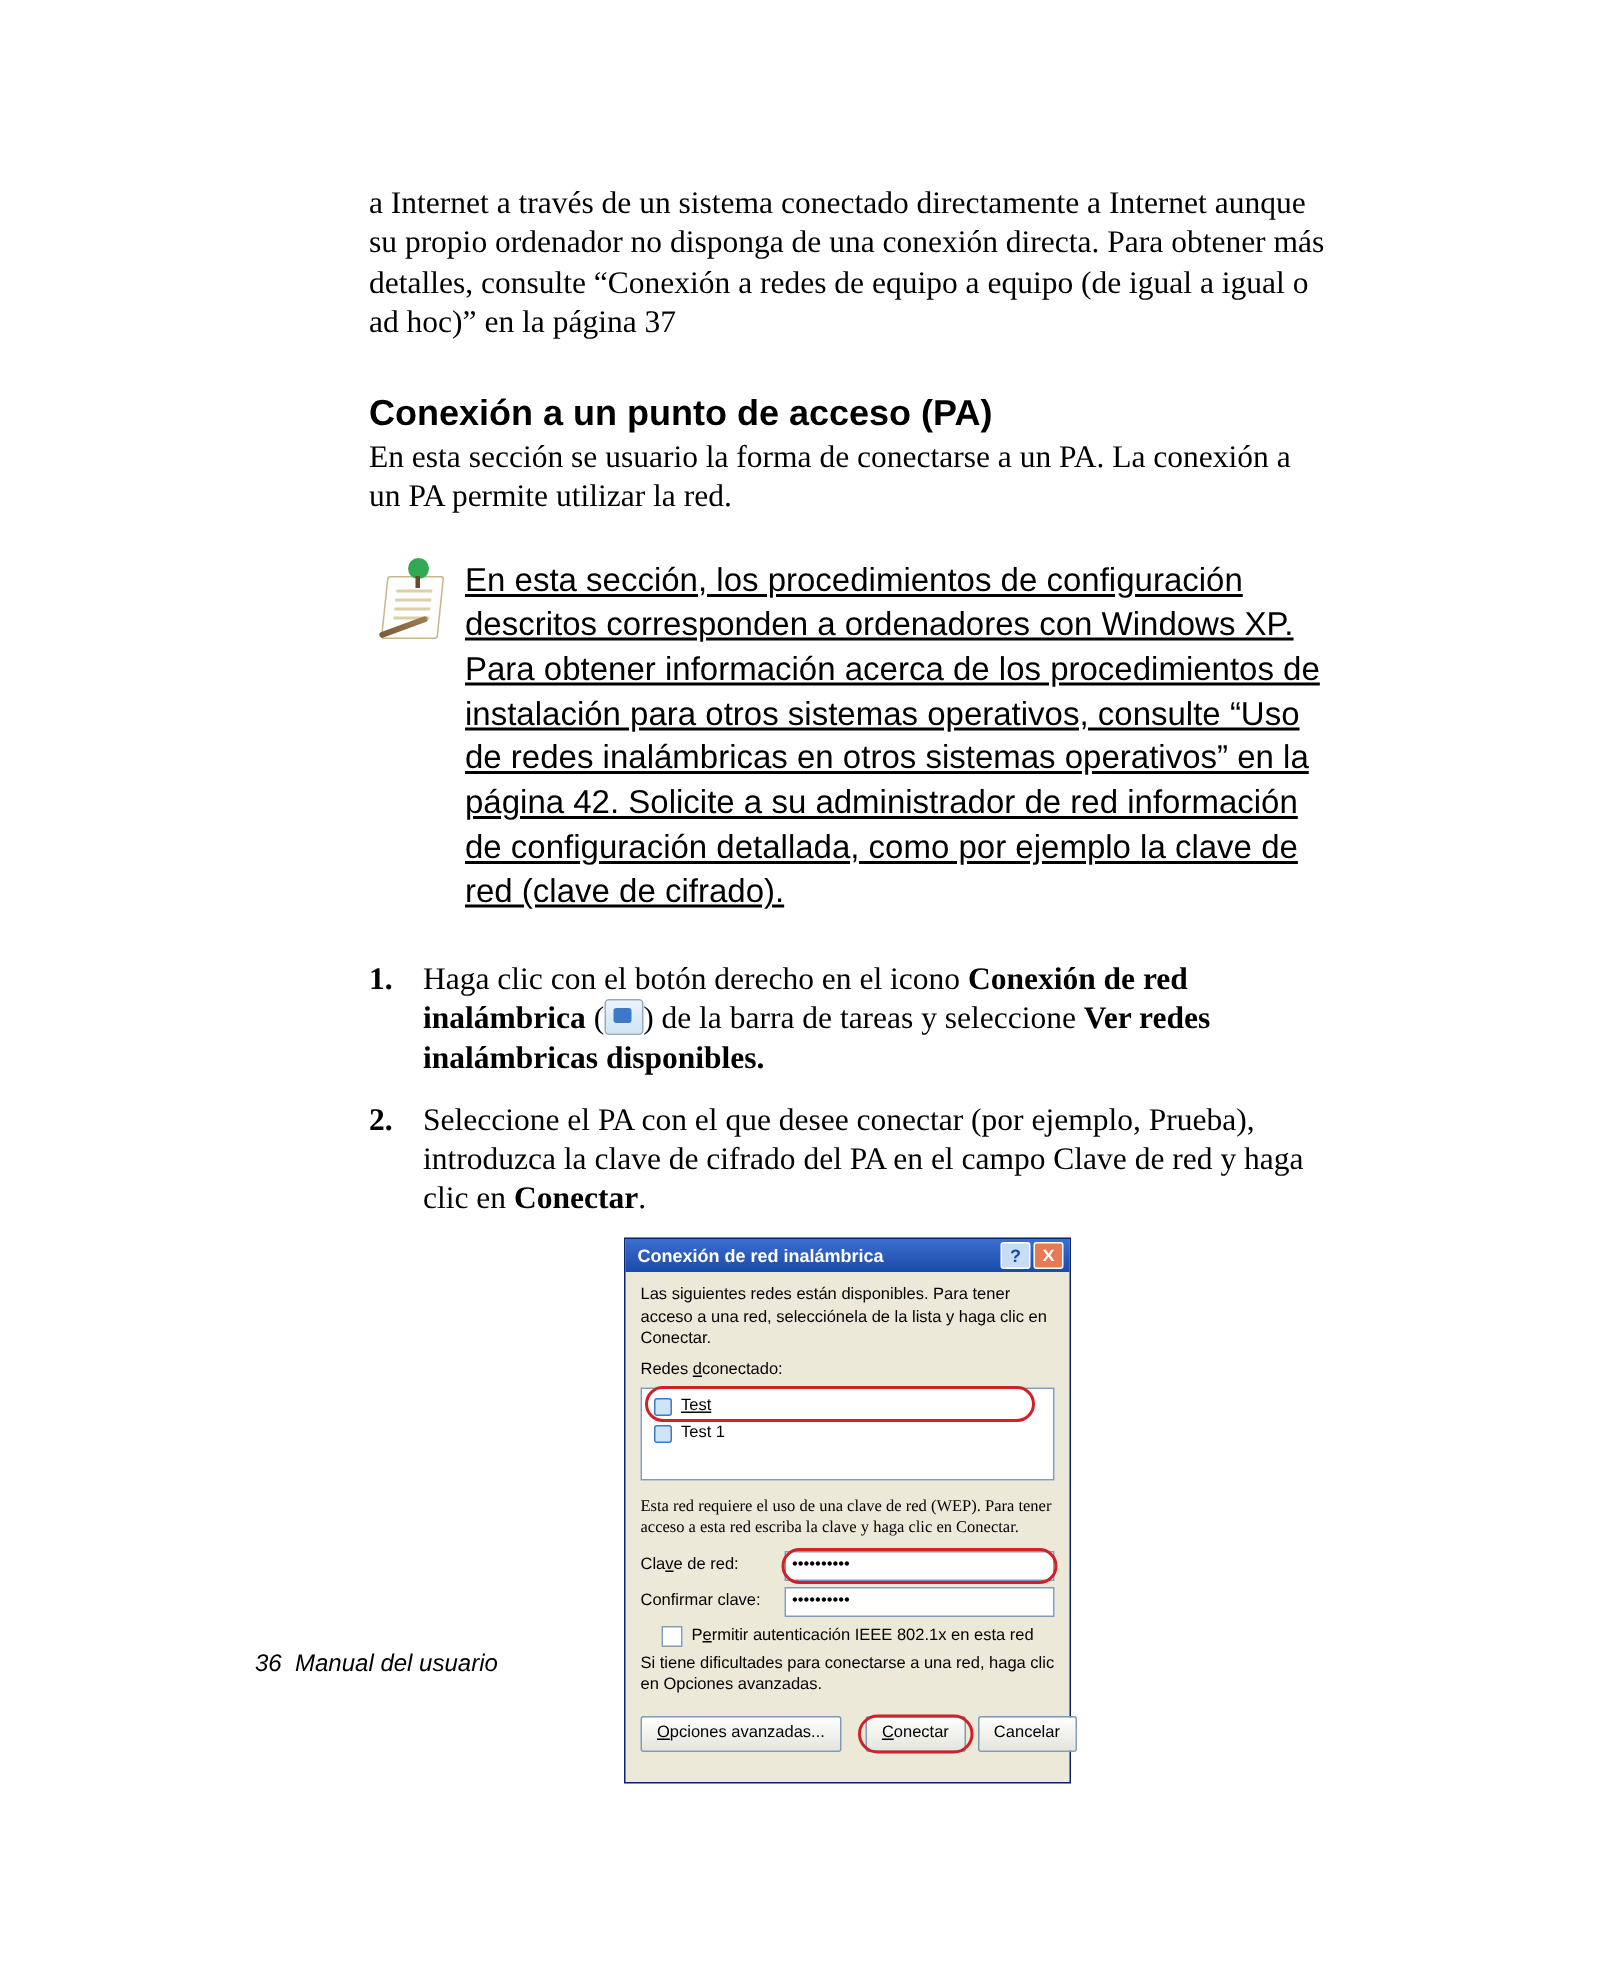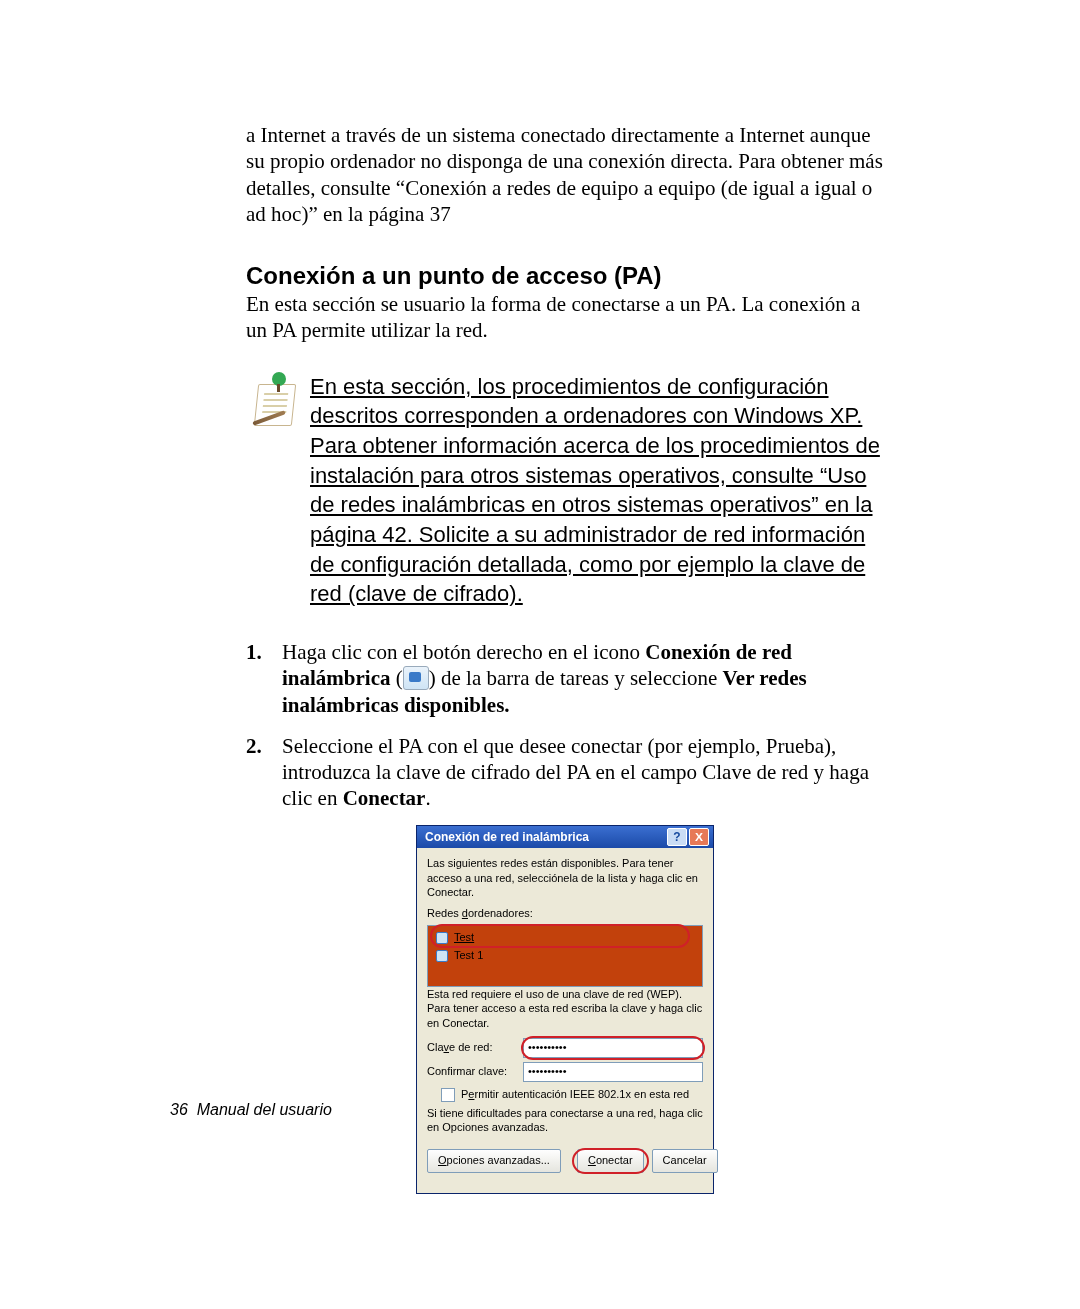--- a/index.html
+++ b/index.html
@@ -37,21 +37,21 @@
   .dlg .titlebar{height:22px;background:linear-gradient(#3b6fd1,#1b4aa8);color:#fff;font-weight:bold;font-size:12px;display:flex;align-items:center;padding:0 4px;}
   .dlg .titlebar .ttl{flex:1;padding-left:4px;}
   .dlg .tbtn{width:18px;height:16px;margin-left:2px;display:flex;align-items:center;justify-content:center;font-size:12px;font-weight:bold;border:1px solid #fff;border-radius:2px;}
   .dlg .tbtn.help{background:#c9dcf5;color:#174a9e;}
   .dlg .tbtn.close{background:#e77957;color:#fff;}
   .dlg .tbtn.close span{transform:scaleY(.9);}
   .dlg .body{padding:8px 10px 20px 10px;}
   .dlg .intro{line-height:1.3;margin-bottom:8px;}
   .dlg .lbl{margin:4px 0 4px 0;}
   .dlg .u{text-decoration:underline;}
-  .dlg .listbox{background:#c2410c;border:1px solid #7f9db9;height:54px;padding:3px 4px;position:relative;}
+  .dlg .listbox{background:#ffffff;border:1px solid #7f9db9;height:54px;padding:3px 4px;position:relative;}
   .dlg .netline{display:flex;align-items:center;gap:6px;height:18px;padding-left:4px;}
   .dlg .net-ic{width:10px;height:10px;border:1px solid #3a7ac8;border-radius:2px;background:#cfe4f5;}
   .dlg .ell-test{position:absolute;left:2px;top:-2px;width:256px;height:20px;border:2px solid #d02028;border-radius:12px;}
   .dlg .row{display:flex;align-items:center;margin:4px 0;}
   .dlg .row .rlabel{width:96px;}
   .dlg .row .tinput{flex:1;height:18px;background:#fff;border:1px solid #7f9db9;padding:0 4px;display:flex;align-items:center;color:#000;position:relative;}
   .dlg .row .ell-key{position:absolute;left:-3px;top:-3px;right:-3px;bottom:-3px;border:2px solid #d02028;border-radius:12px;pointer-events:none;}
   .dlg .chkrow{display:flex;align-items:center;margin:6px 0 4px 14px;}
   .dlg .chk{width:12px;height:12px;border:1px solid #7f9db9;background:#fff;margin-right:6px;}
   .dlg .btnrow{display:flex;align-items:center;gap:8px;margin-top:14px;}
@@ -112,34 +112,34 @@
           <div class="titlebar">
             <div class="ttl">Conexión de red inalámbrica</div>
             <div class="tbtn help">?</div>
             <div class="tbtn close">
                 <span>X</span>
               </div>
           </div>
           <div class="body">
             <div class="intro">Las siguientes redes están disponibles. Para tener acceso a una red, selecciónela de la lista y haga clic en Conectar.</div>
             <div class="lbl">
-              <span>Redes </span><span class="u">d</span><span>ordenadores:</span>
+              <span>Redes </span><span class="u">d</span><span>conectado:</span>
             </div>
             <div class="listbox">
               <div class="ell-test"></div>
               <div class="netline">
                 <span class="net-ic"></span>
                 <span class="u">Test</span>
               </div>
               <div class="netline">
                 <span class="net-ic"></span>
                 <span>Test 1</span>
               </div>
             </div>
-            <div class="intro" style="">Esta red requiere el uso de una clave de red (WEP). Para tener acceso a esta red escriba la clave y haga clic en Conectar.</div>
+            <div class="intro" style="margin-top:10px;font-family:Liberation Serif, serif;">Esta red requiere el uso de una clave de red (WEP). Para tener acceso a esta red escriba la clave y haga clic en Conectar.</div>
 
             <div class="row">
               <div class="rlabel">
                 <span>Cla</span><span class="u">v</span><span>e de red:</span>
               </div>
               <div class="tinput">
                 <span>••••••••••</span>
                 <div class="ell-key"></div>
               </div>
             </div>

